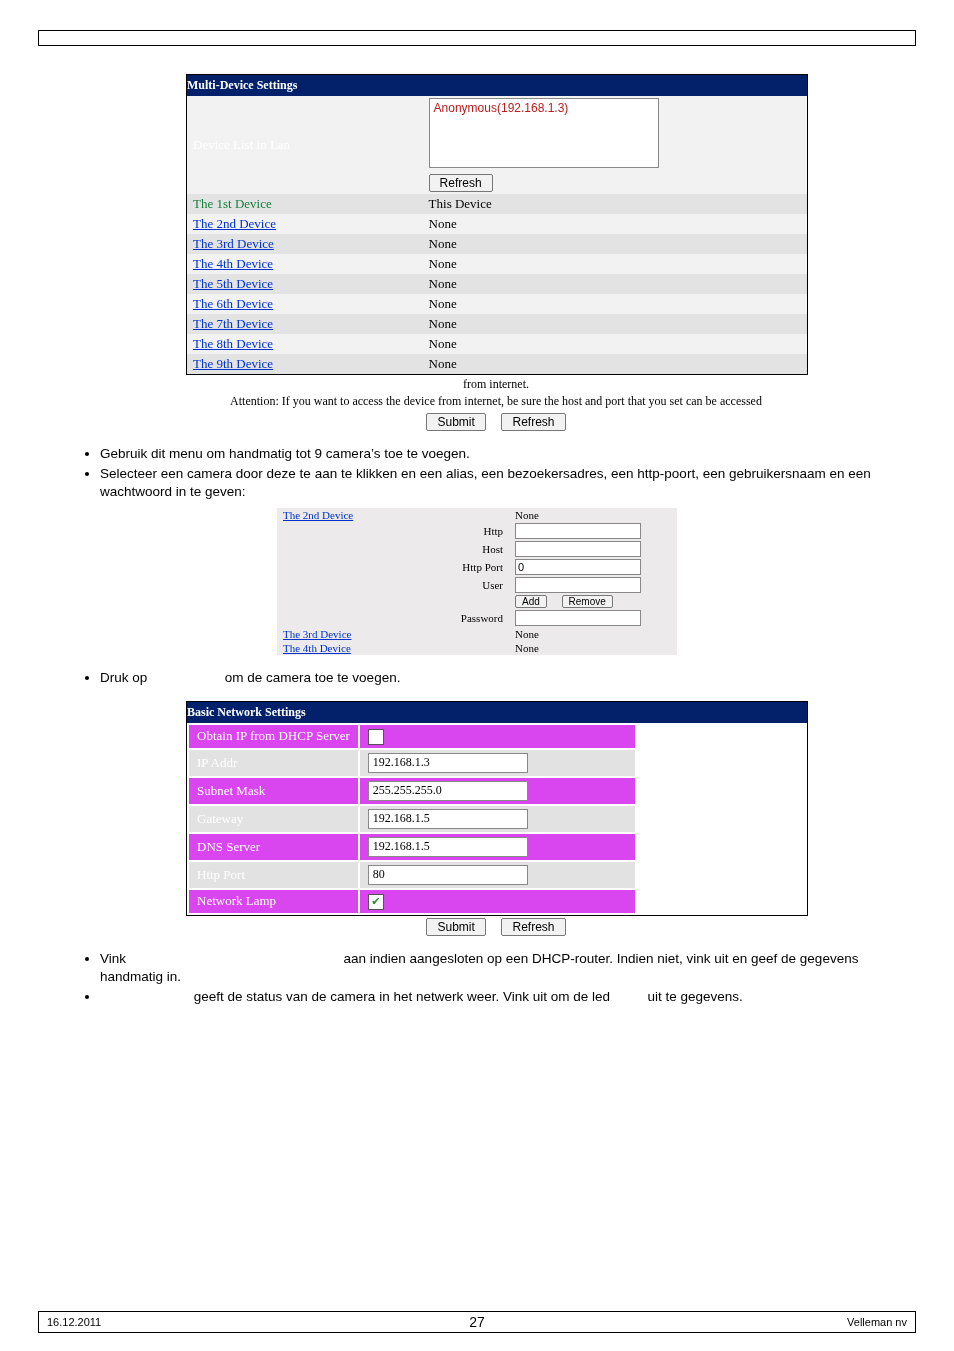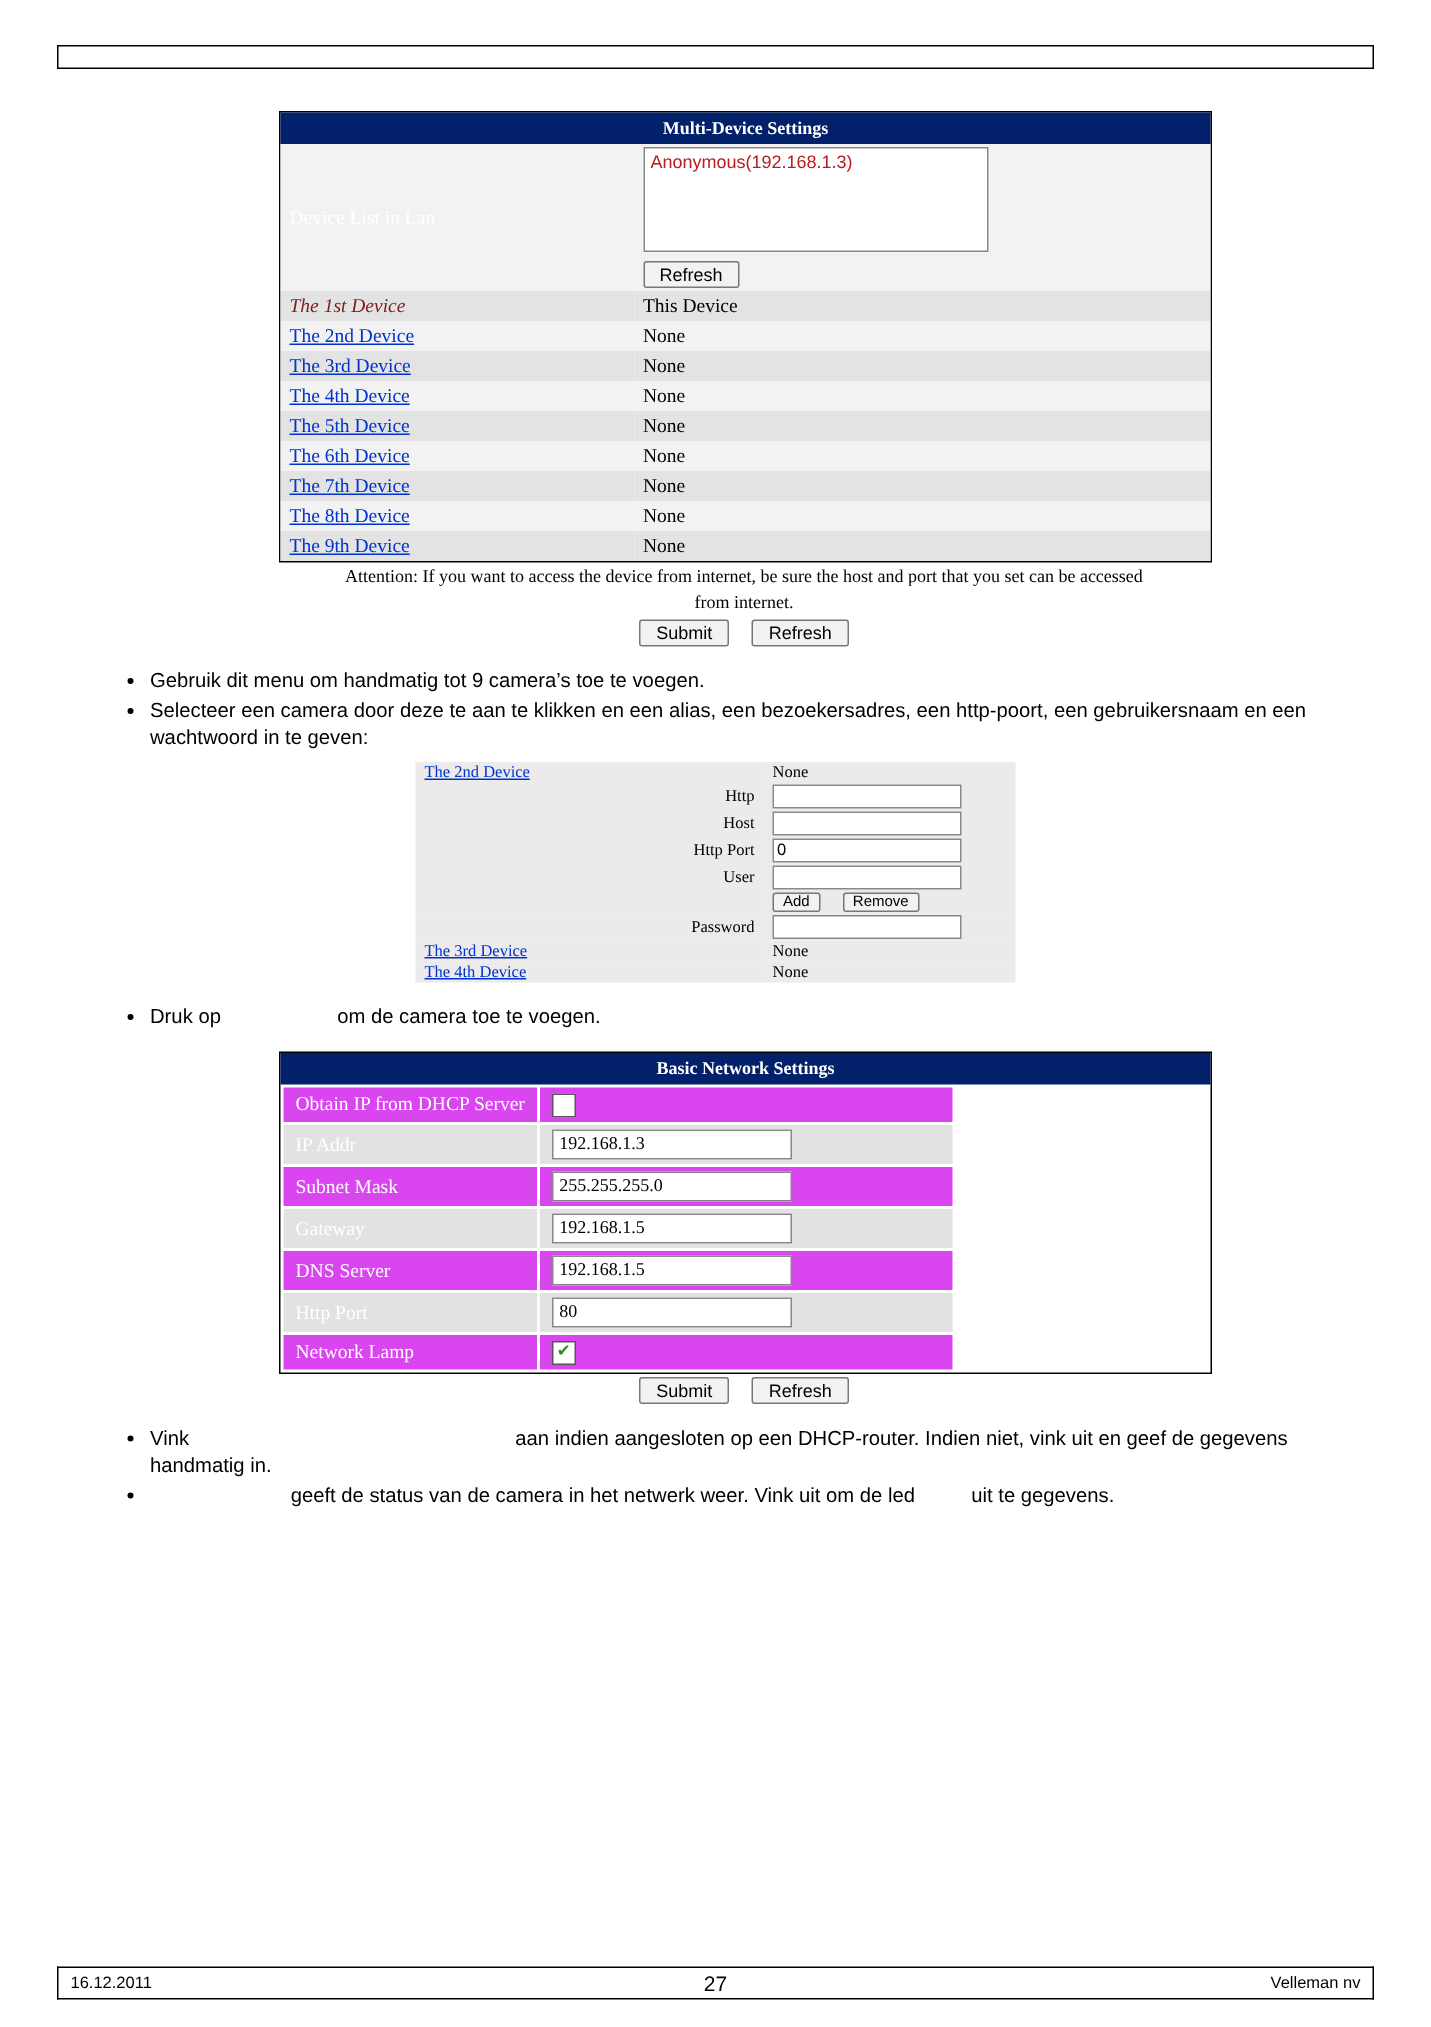--- a/index.html
+++ b/index.html
@@ -25,39 +25,38 @@
   }
   .panel {
     margin-left: 148px;
     width: 620px;
     border: 1px solid #000;
   }
   .panel-header {
     background: #03216b;
     color: #fff;
     font-weight: bold;
-    text-align: center;
-    font-size: 12px;
-    padding: 3px 16px;
+    font-size: 12px;
+    padding: 3px 0;
     font-family: "Times New Roman", serif;
   }
   .panel table {
     width: 100%;
     border-collapse: collapse;
   }
   .panel td {
     font-family: "Times New Roman", serif;
     font-size: 13px;
     padding: 2px 6px;
     vertical-align: middle;
   }
   .panel tr.striped:nth-child(odd) td { background: #f2f2f2; }
   .panel tr.striped:nth-child(even) td { background: #e3e3e3; }
   .dev-link { color: #0033cc; text-decoration: underline; cursor: pointer; }
-  .dev-static { color: #7f1d1d; font-style: italic; }
+  .dev-static { color: #15803d; }
   .listbox {
     width: 230px;
     height: 70px;
     background: #fff;
     border: 1px solid #888;
     font-family: sans-serif;
     font-size: 12px;
     color: #b91c1c;
     padding: 2px 4px;
     box-sizing: border-box;
@@ -210,22 +209,22 @@
             <td><span class="dev-link">The 8th Device</span></td>
             <td>None</td>
           </tr>
       <tr class="striped">
             <td><span class="dev-link">The 9th Device</span></td>
             <td>None</td>
           </tr>
     </tbody>
       </table>
   </div>
+  <div class="attention">from internet.</div>
   <div class="attention">Attention: If you want to access the device from internet, be sure the host and port that you set can be accessed</div>
-  <div class="attention">from internet.</div>
   <div class="center-btns">
     <button class="btn">Submit</button>
     <button class="btn">Refresh</button>
   </div>
 
   <ul class="bullets">
     <li>Gebruik dit menu om handmatig tot 9 camera’s toe te voegen.</li>
     <li>Selecteer een camera door deze te aan te klikken en een alias, een bezoekersadres, een http-poort, een gebruikersnaam en een wachtwoord in te geven:</li>
   </ul>
 

